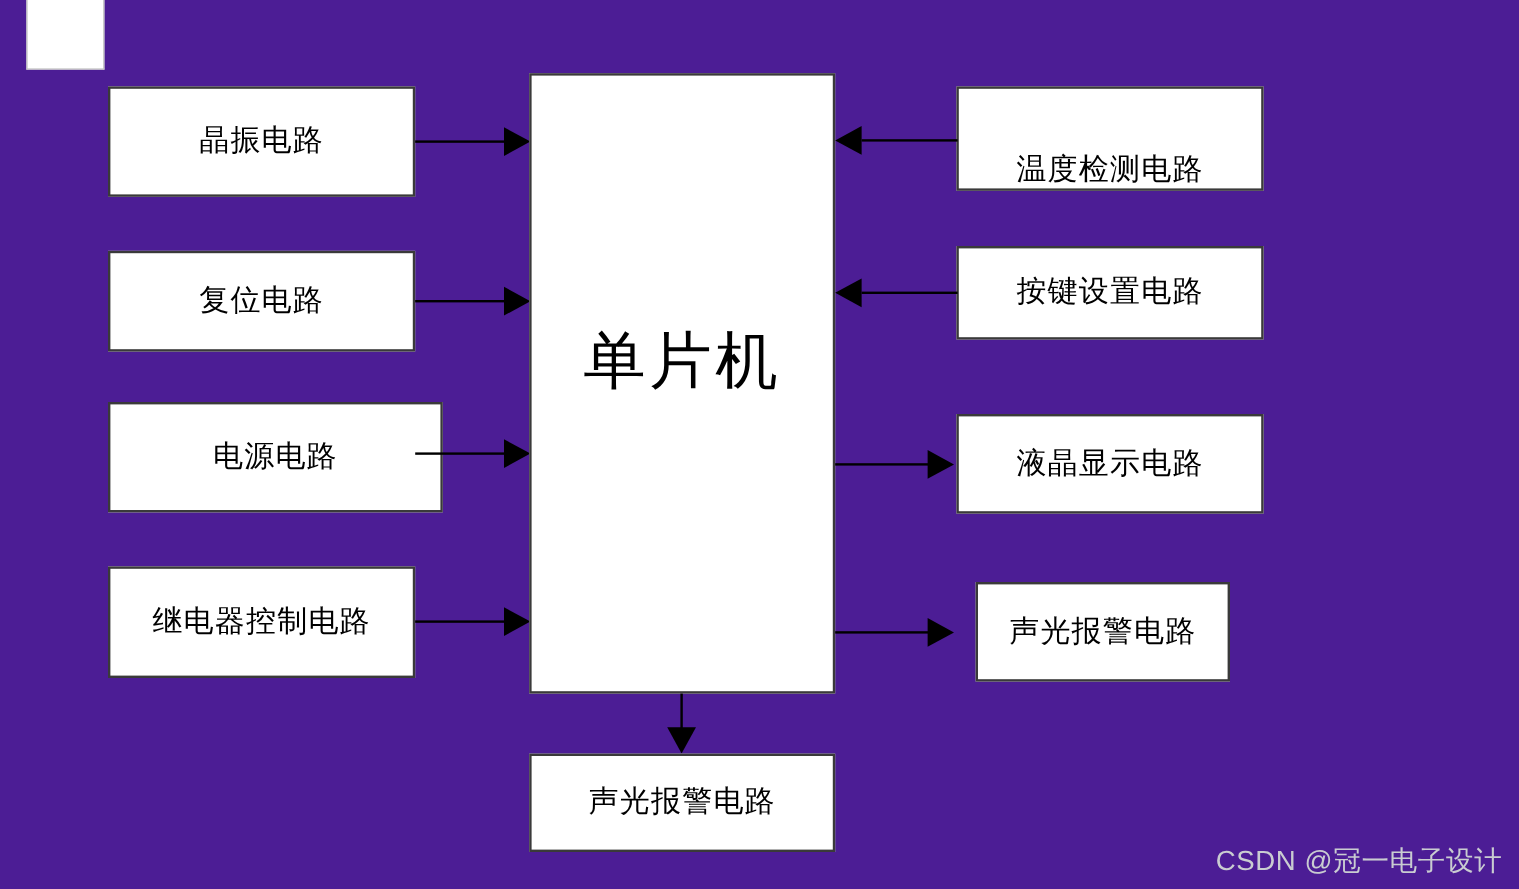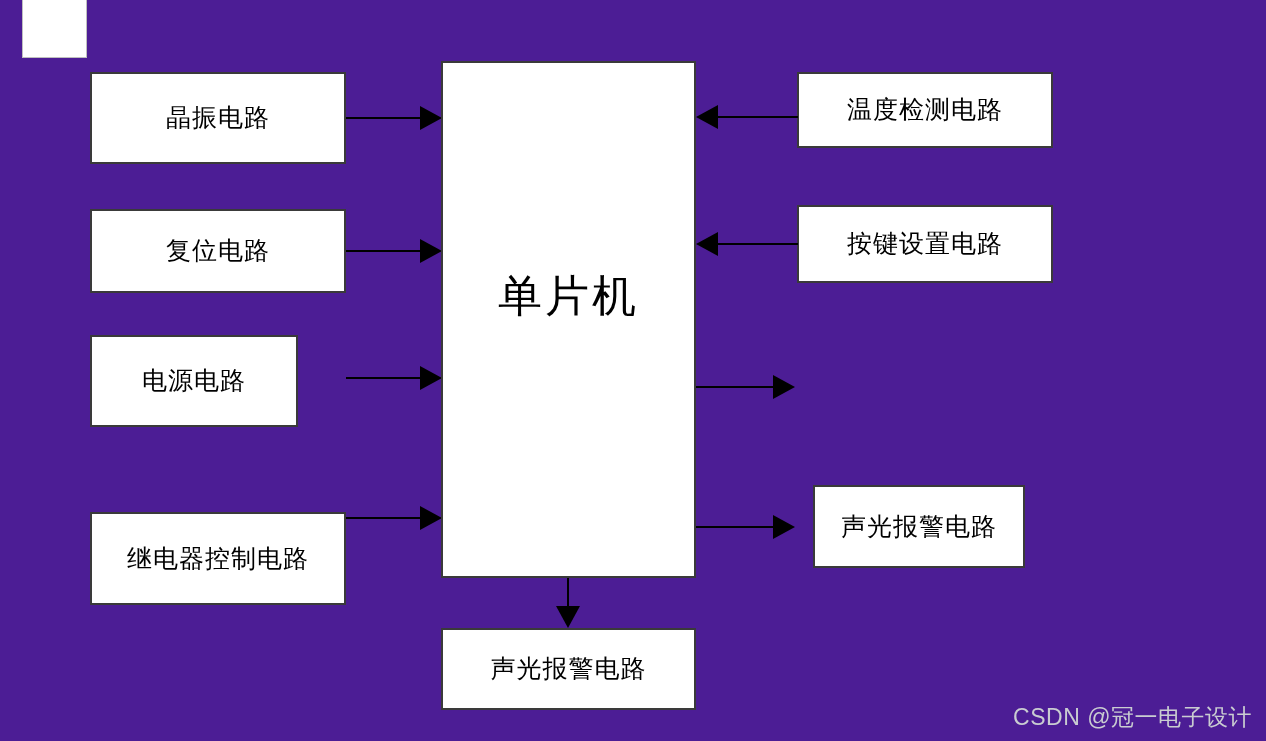--- a/index.html
+++ b/index.html
@@ -46,21 +46,21 @@
     letter-spacing: 3px;
     align-items: flex-end;
     padding-bottom: 0;
   }
   .mcu-label {
     position: absolute;
     left: 0;
     right: 0;
     top: 208px;
     text-align: center;
-    font-size: 44px;
+    font-size: 52px;
     letter-spacing: 3px;
   }
   
   .conn {
     position: absolute;
     background: #000000;
   }
   .conn.h { height: 2px; }
   .conn.v { width: 2px; }
   
@@ -107,48 +107,51 @@
   </div>
   <div class="conn h" style="left:346px; top:117px; width:76px;"></div>
   <div class="arrow right" style="left:420px; top:106px;"></div>
 
   <div class="node" style="left:90px; top:209px; width:256px; height:84px;align-items:center;">
     <span>复位电路</span>
   </div>
   <div class="conn h" style="left:346px; top:250px; width:76px;"></div>
   <div class="arrow right" style="left:420px; top:239px;"></div>
 
-  <div class="node" style="left:90px; top:335px; width:208px; height:92px;">
+  <div class="node" style="left:90px; top:335px; width:279px; height:92px;">
     <span>电源电路</span>
   </div>
   <div class="conn h" style="left:346px; top:377px; width:76px;"></div>
   <div class="arrow right" style="left:420px; top:366px;"></div>
 
-  <div class="node" style="left:90px; top:472px; width:256px; height:93px;margin-top:40px;">
+  <div class="node" style="left:90px; top:472px; width:256px; height:93px;">
     <span>继电器控制电路</span>
   </div>
   <div class="conn h" style="left:346px; top:517px; width:76px;"></div>
   <div class="arrow right" style="left:420px; top:506px;"></div>
 
   <div class="node mcu" style="left:441px; top:61px; width:255px; height:517px;">
     <span class="mcu-label">单片机</span>
   </div>
 
-  <div class="node" style="left:797px; top:72px; width:256px; height:76px;">
+  <div class="node" style="left:797px; top:72px; width:256px; height:87px;align-items:flex-end;">
     <span>温度检测电路</span>
   </div>
   <div class="conn h" style="left:718px; top:116px; width:80px;"></div>
   <div class="arrow left" style="left:696px; top:105px;"></div>
 
   <div class="node" style="left:797px; top:205px; width:256px; height:78px;">
     <span>按键设置电路</span>
   </div>
   <div class="conn h" style="left:718px; top:243px; width:80px;"></div>
   <div class="arrow left" style="left:696px; top:232px;"></div>
 
+  <div class="node" style="left:797px; top:345px; width:256px; height:83px;">
+    <span>液晶显示电路</span>
+  </div>
   <div class="conn h" style="left:696px; top:386px; width:79px;"></div>
   <div class="arrow right" style="left:773px; top:375px;"></div>
 
   <div class="node" style="left:797px; top:485px; width:212px; height:83px;margin-left:16px;">
     <span>声光报警电路</span>
   </div>
   <div class="conn h" style="left:696px; top:526px; width:79px;"></div>
   <div class="arrow right" style="left:773px; top:515px;"></div>
 
   <div class="conn v" style="left:567px; top:578px; height:32px;"></div>

